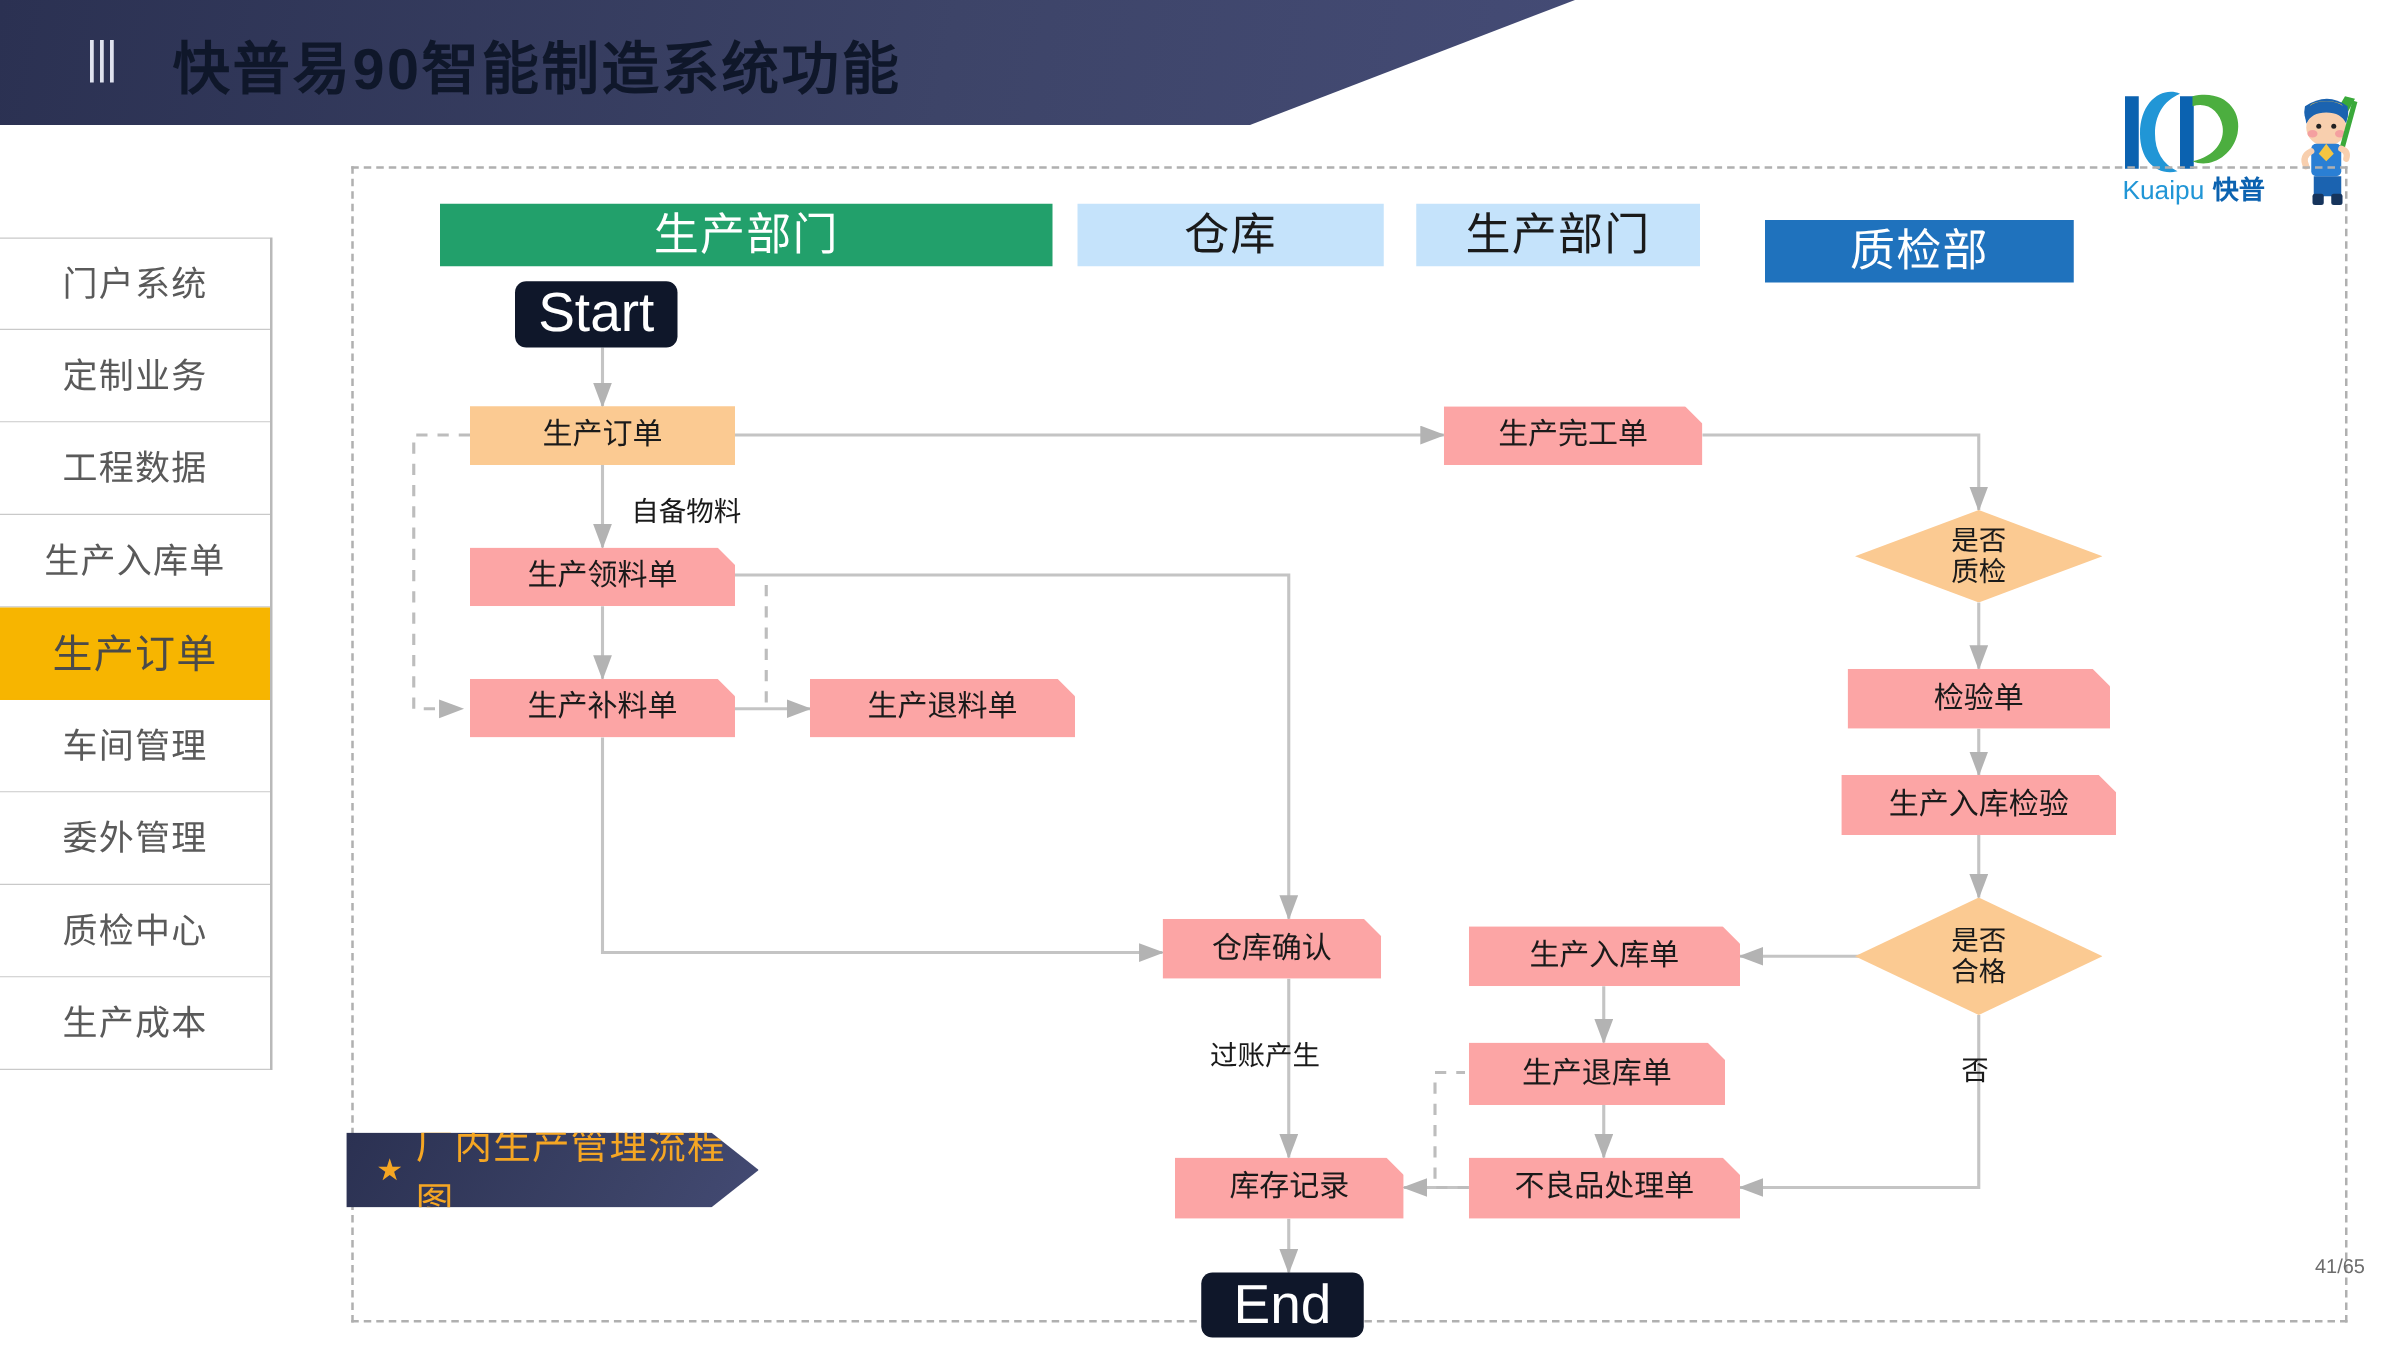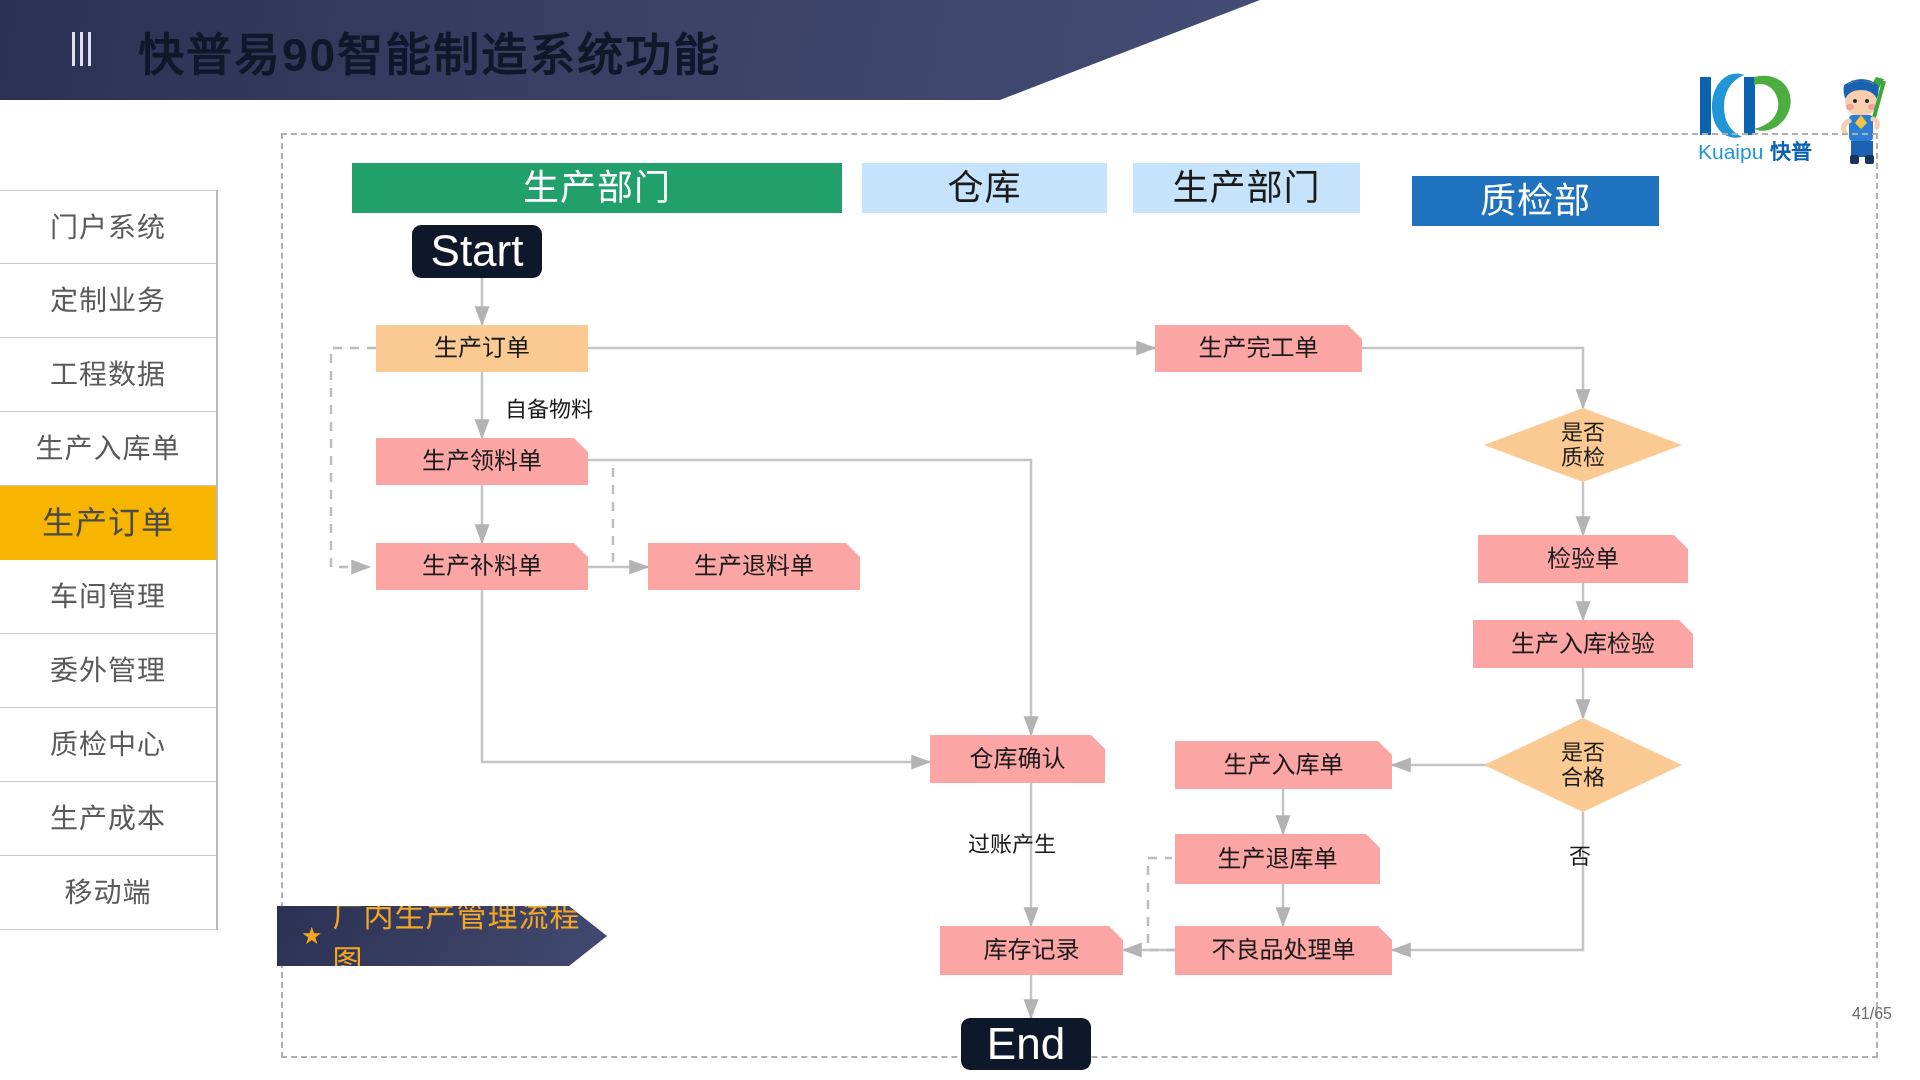--- a/index.html
+++ b/index.html
@@ -159,21 +159,20 @@
 <div id="sidebar">
   <div class="side-item">门户系统</div>
   <div class="side-item">定制业务</div>
   <div class="side-item">工程数据</div>
   <div class="side-item">生产入库单</div>
   <div class="side-item active">生产订单</div>
   <div class="side-item">车间管理</div>
   <div class="side-item">委外管理</div>
   <div class="side-item">质检中心</div>
   <div class="side-item">生产成本</div>
-  <div class="side-item">移动端</div>
 </div>
 
 <div id="diagram"></div>
 
 <svg id="canvas" xmlns="http://www.w3.org/2000/svg">
   <defs>
     <marker id="ah" markerWidth="9" markerHeight="9" refX="7.5" refY="3" orient="auto">
       <path d="M0,0 L8,3 L0,6 z" fill="#b3b3b3"></path>
     </marker>
   </defs>

